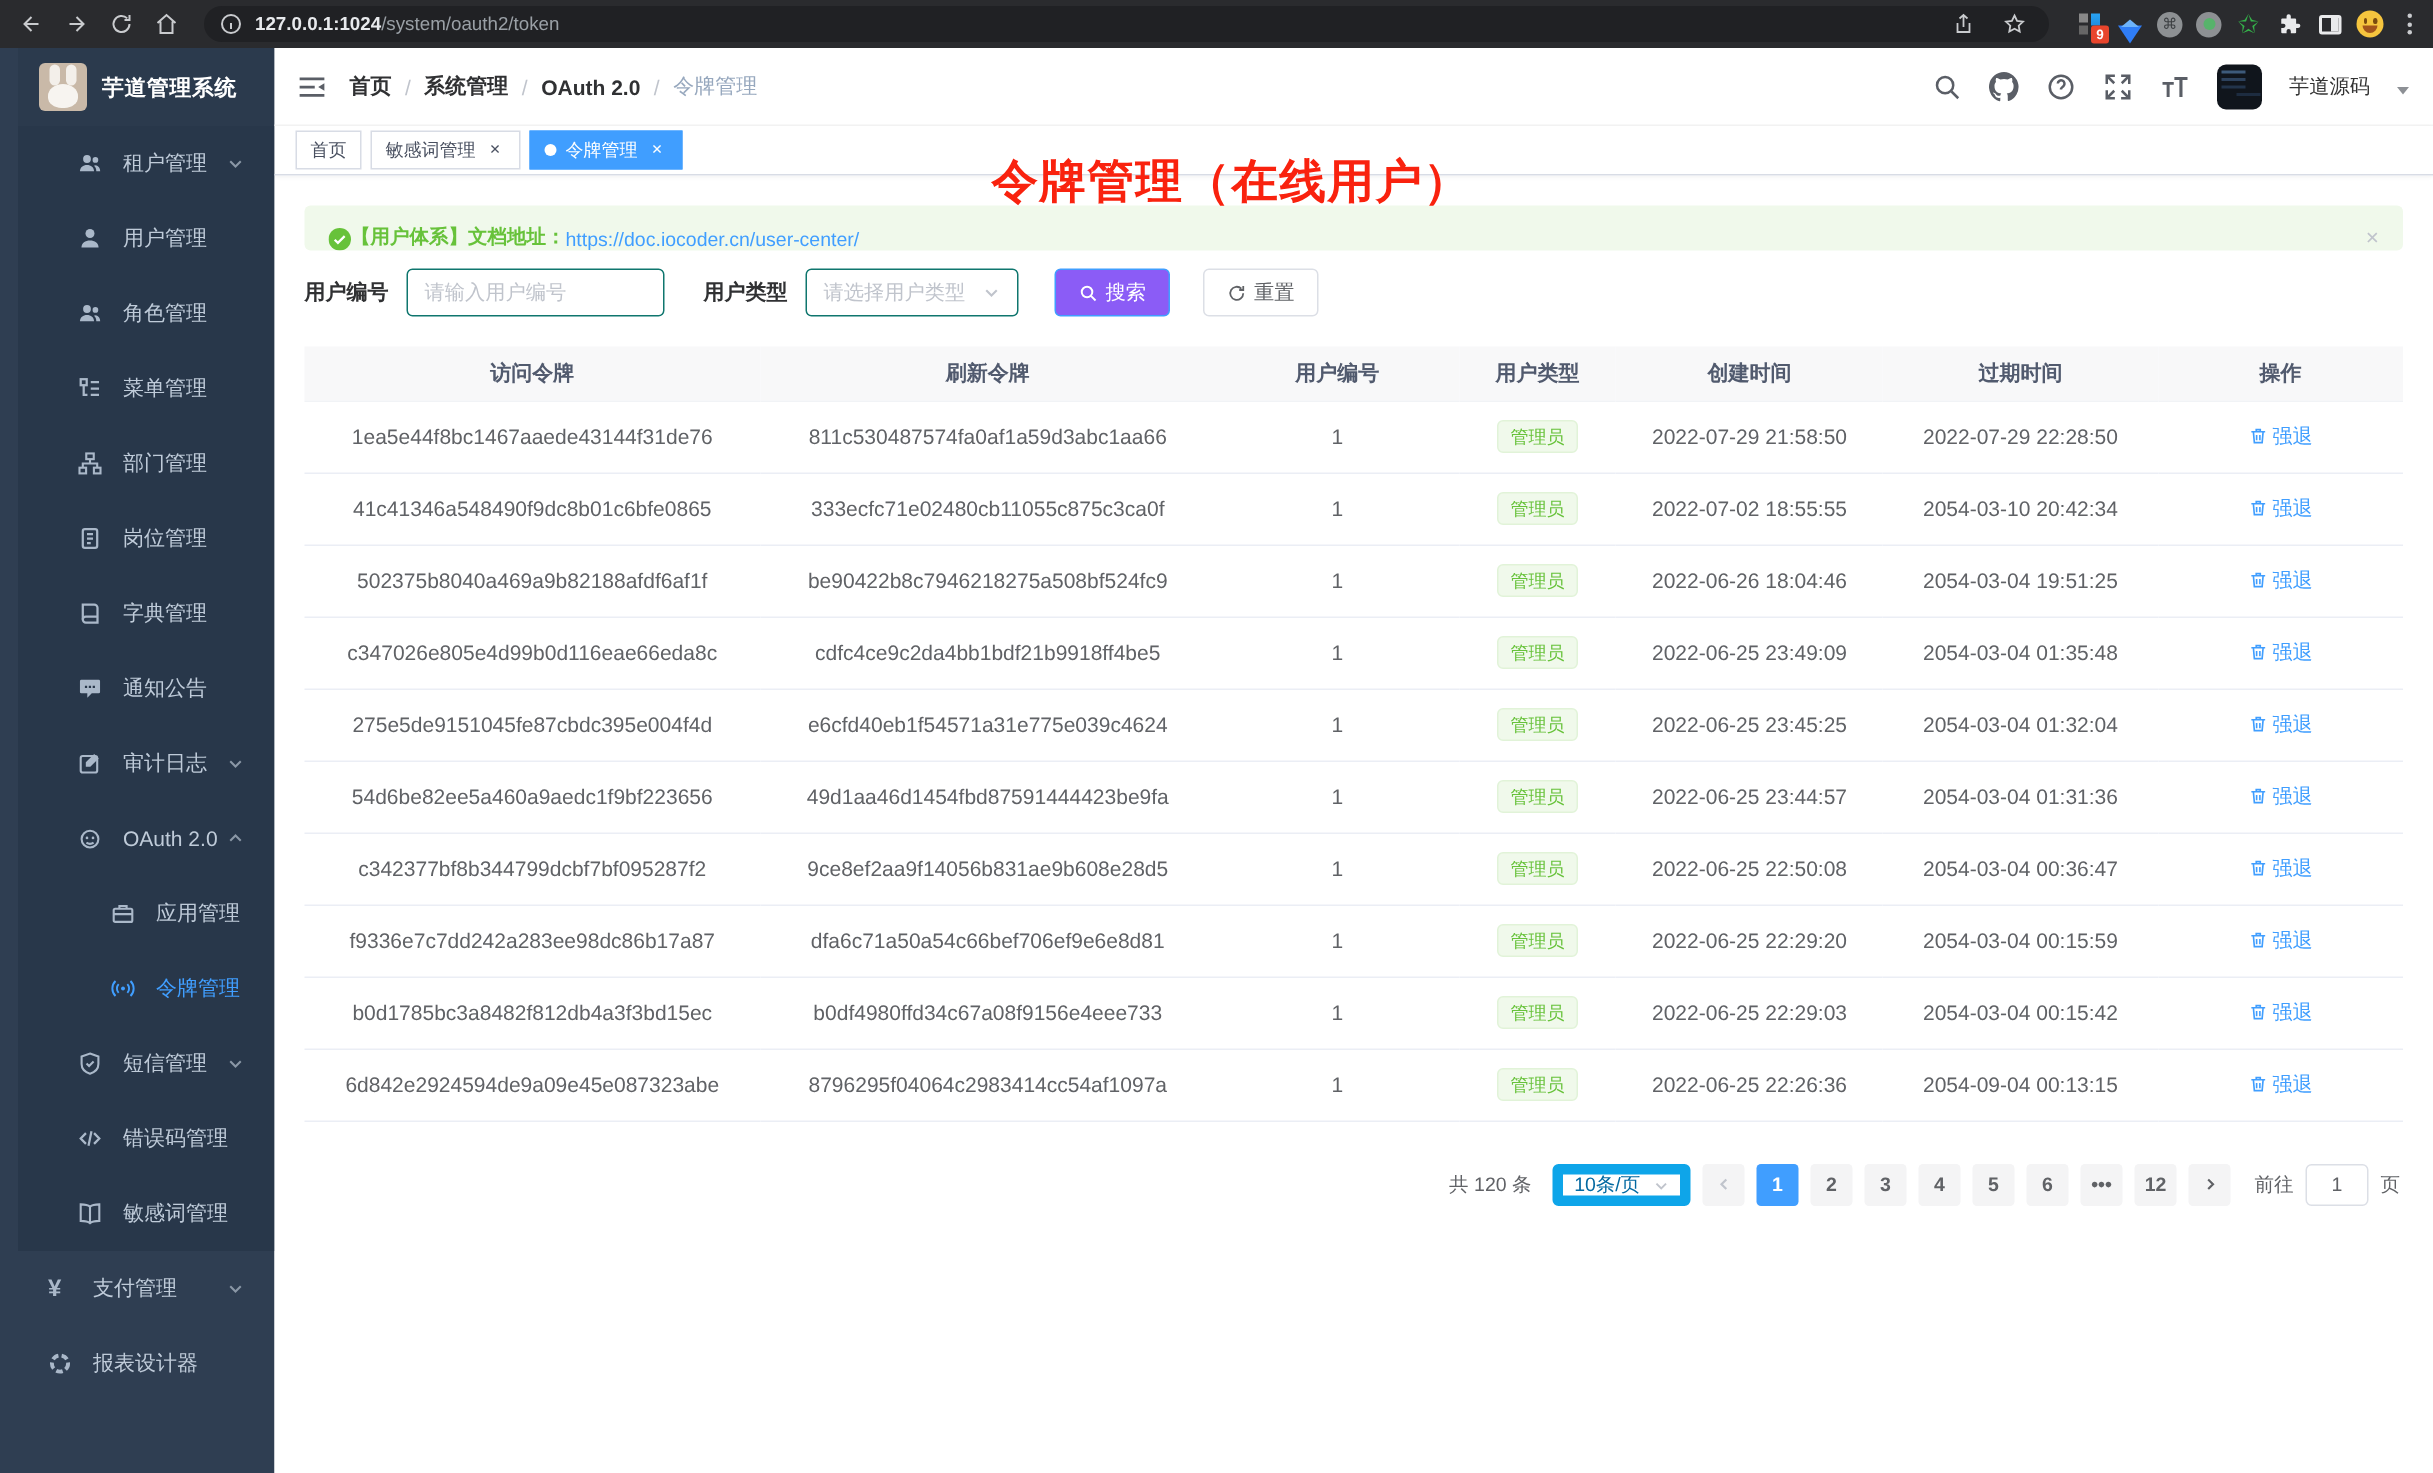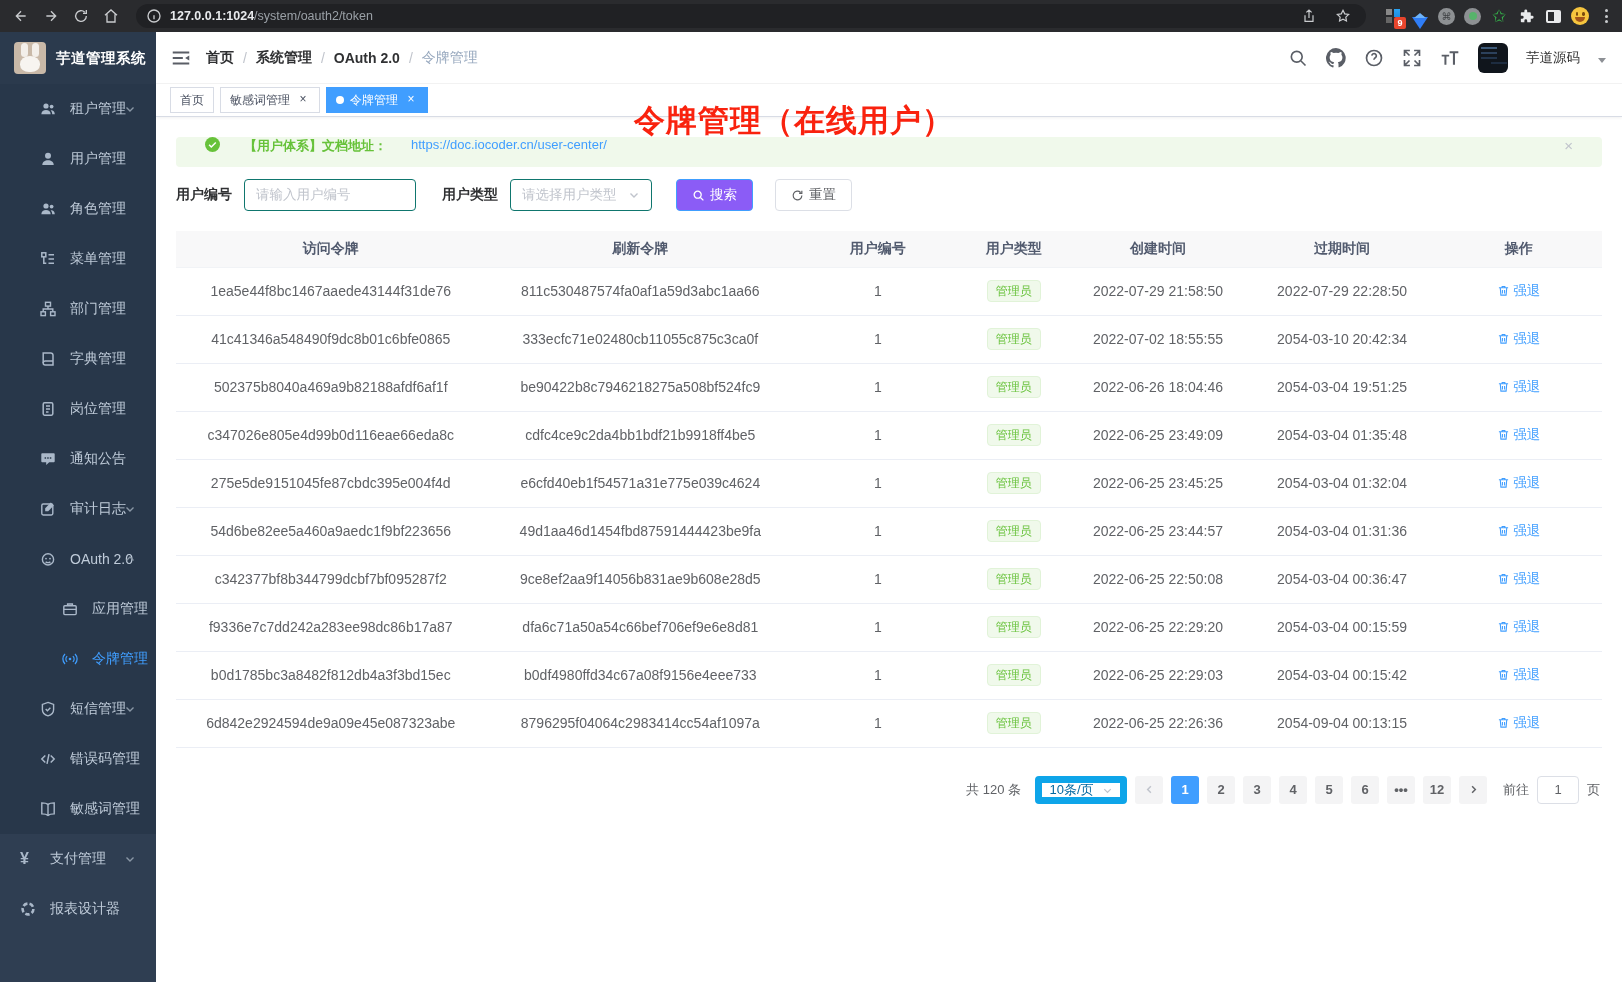--- a/index.html
+++ b/index.html
@@ -31,21 +31,21 @@
   .ext-emoji i { position:absolute; width:2.5px; height:3.5px; background:#7a4b0e; border-radius:50%; top:5px; }
   .ext-emoji i.l{left:4.5px} .ext-emoji i.r{right:4.5px}
   .ext-emoji u { position:absolute; left:4px; right:4px; bottom:3.5px; height:5px; border-radius:0 0 8px 8px; background:#a3551b; }
   .kebab { display:flex; flex-direction:column; gap:2.5px; padding:0 6px; }
   .kebab i { width:3px; height:3px; border-radius:50%; background:#c9cbce; }
 
   
   .app { display:flex; height:950px; }
 
   
-  .sidebar { width:156px; background:#2f3e52; color:#bfcbd9; flex:0 0 auto; display:flex; flex-direction:column; }
+  .sidebar { width:183px; background:#2f3e52; color:#bfcbd9; flex:0 0 auto; display:flex; flex-direction:column;padding-left:12px; }
   .logo-row { height:52px; background:#2b3a4d; display:flex; align-items:center; padding-left:14px; gap:10px; flex:0 0 auto; }
   .logo-avatar { width:32px; height:32px; border-radius:4px; background:#c9b9a8; position:relative; overflow:hidden; }
   .logo-avatar i { position:absolute; width:7px; height:14px; background:#f3efea; border-radius:4px; top:1px; }
   .logo-avatar i.l{left:7px} .logo-avatar i.r{right:7px}
   .logo-avatar u { position:absolute; left:6px; right:6px; bottom:2px; height:16px; background:#f7f4f0; border-radius:50% 50% 45% 45%; }
   .logo-title { color:#fff; font-size:14.5px; font-weight:bold; letter-spacing:.5px; }
   .menu-sub { background:#28374a; }
   .menu-item { height:50px; display:flex; align-items:center; padding-left:40px; font-size:14px; cursor:pointer; position:relative; }
   .menu-item .icn { width:16px; height:16px; margin-right:14px; color:#aab8c9; }
   .menu-item .icn svg { width:16px; height:16px; display:block; }
@@ -78,21 +78,21 @@
   .tag .dot { width:8px; height:8px; border-radius:50%; background:#fff; display:none; }
   .tag .tclose { font-size:12px; color:inherit; width:14px; height:14px; line-height:13px; text-align:center; border-radius:50%; }
   .tag.active { background:#409eff; border-color:#409eff; color:#fff; }
   .tag.active .dot { display:block; }
 
   .annotation { position:absolute; left:478px; top:68px; font-size:31px; font-weight:bold; color:#f9220e; z-index:30; white-space:nowrap; letter-spacing:1px; }
 
   .content { padding:20px 20px 0 20px; flex:1; }
 
   
-  .alert { height:30px; background:#f0f9eb; border-radius:4px; display:flex; align-items:flex-start; padding:0 29px; gap:24px; }
+  .alert { height:30px; background:#f0f9eb; border-radius:4px; display:flex; align-items:flex-end; padding:0 16px; gap:0; }
   .alert .icn { width:15px; height:15px; }
   .alert .icn svg { width:15px; height:15px; display:block; }
   .alert-text { font-size:13px; color:#67c23a; font-weight:bold; }
   .alert-link { font-size:13px; color:#409eff; cursor:pointer; }
   .alert-close { margin-left:auto; color:#c0c4cc; font-size:15px; cursor:pointer; }
 
   
   .filters { margin-top:12px; display:flex; align-items:center; gap:10px; }
   .f-label { font-size:14px; font-weight:bold; color:#303133; margin-right:2px; }
   .f-input, .f-select { height:32px; border:1px solid #0f766e; border-radius:4px; background:#fff; display:flex; align-items:center; padding:0 11px; font-size:13.5px; color:#c0c4cc; }
@@ -273,34 +273,34 @@
               <rect x="1" y="10.8" width="4.4" height="3.8"></rect>
               <rect x="10.6" y="10.8" width="4.4" height="3.8"></rect>
               <path d="M8 5.1V8M3.2 10.8V8h9.6v2.8"></path>
             </svg>
           </span>
           <span>部门管理</span>
         </div>
         <div class="menu-item">
           <span class="icn">
             <svg viewBox="0 0 16 16" fill="none" stroke="currentColor" stroke-width="1.5">
+              <rect x="3.2" y="1.8" width="9.6" height="12.4" rx="1.4"></rect>
+              <path d="M6 5h4M6 8h4M6 11h2.5"></path>
+            </svg>
+          </span>
+          <span>岗位管理</span>
+        </div>
+        <div class="menu-item">
+          <span class="icn">
+            <svg viewBox="0 0 16 16" fill="none" stroke="currentColor" stroke-width="1.5">
               <path d="M3.2 2h7.6A2.2 2.2 0 0 1 13 4.2V14H5.2a2 2 0 0 1-2-2z"></path>
               <path d="M3.2 12a2 2 0 0 1 2-2H13"></path>
             </svg>
           </span>
           <span>字典管理</span>
-        </div>
-        <div class="menu-item">
-          <span class="icn">
-            <svg viewBox="0 0 16 16" fill="none" stroke="currentColor" stroke-width="1.5">
-              <rect x="3.2" y="1.8" width="9.6" height="12.4" rx="1.4"></rect>
-              <path d="M6 5h4M6 8h4M6 11h2.5"></path>
-            </svg>
-          </span>
-          <span>岗位管理</span>
         </div>
         <div class="menu-item">
           <span class="icn">
             <svg viewBox="0 0 16 16" fill="currentColor">
               <path d="M2.2 2.2h11.6a.9.9 0 0 1 .9.9v7.2a.9.9 0 0 1-.9.9H9.2l-3 2.9v-2.9h-4a.9.9 0 0 1-.9-.9V3.1a.9.9 0 0 1 .9-.9z"></path>
               <path d="M4.6 6.2h1.5v1.5H4.6zM7.2 6.2h1.5v1.5H7.2zM9.8 6.2h1.5v1.5H9.8z" fill="#28374a"></path>
             </svg>
           </span>
           <span>通知公告</span>
         </div>

